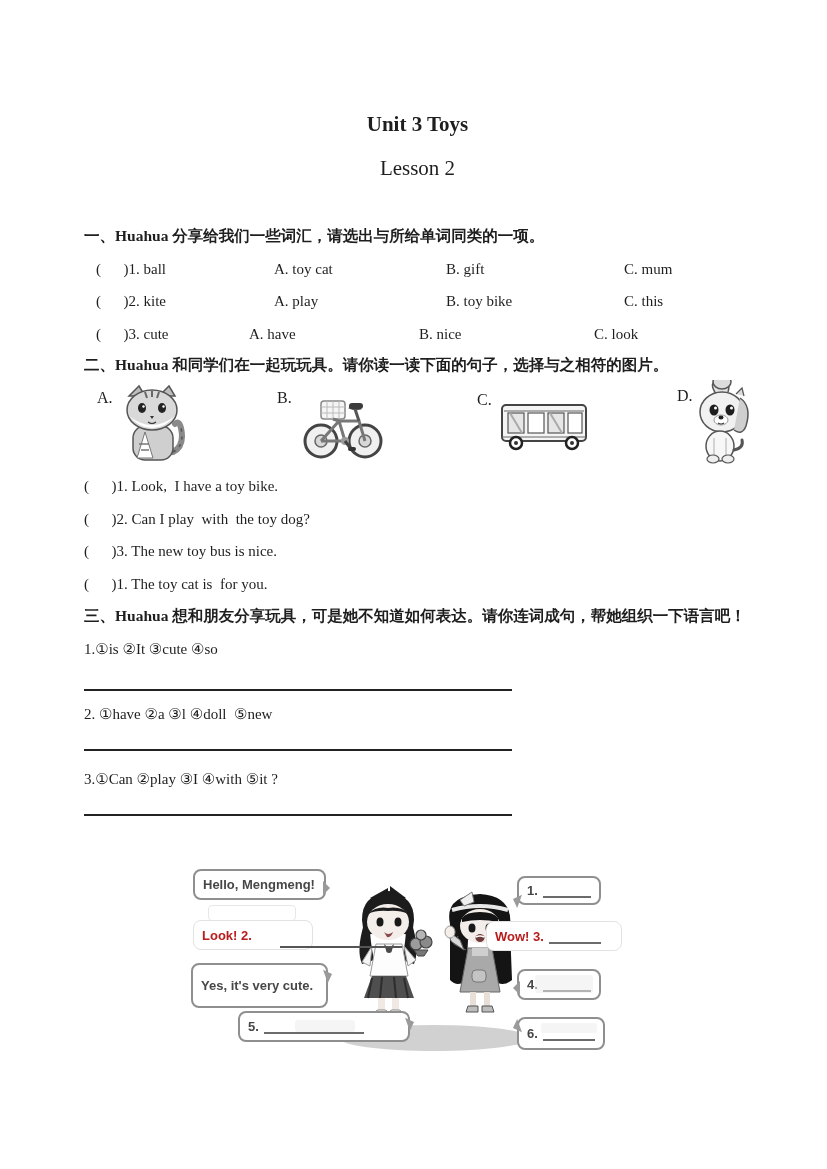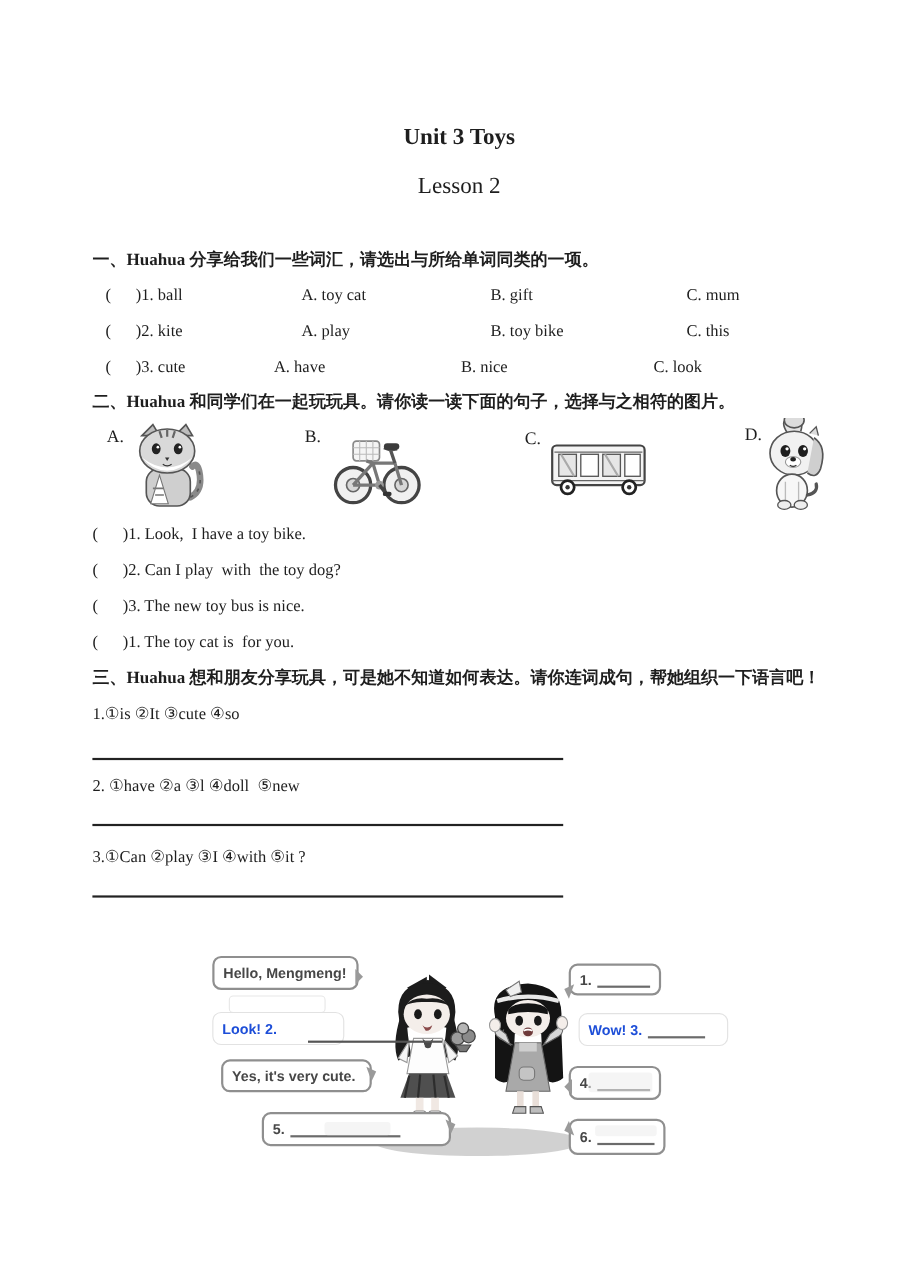--- a/index.html
+++ b/index.html
@@ -10,21 +10,21 @@
   h1.ctr{font-size:21px;font-weight:bold;}
   h2.ctr{font-size:21px;font-weight:normal;}
   .heading{font-weight:bold;font-size:15.5px;white-space:pre;}
   .itm{font-size:15px;white-space:pre;}
   .piclbl{font-size:16px;font-weight:normal;}
   .ansline{border-top:2px solid #222;height:0;}
   .bubble{position:absolute;background:#fff;border:2px solid #8f8f8f;border-radius:8px;
           font-family:"Liberation Sans",sans-serif;font-weight:bold;color:#474747;
           font-size:13px;display:flex;align-items:center;padding:2px 8px;box-sizing:border-box;}
   .bubble .blank{display:inline-block;border-bottom:2px solid #6b6b6b;height:13px;margin-left:5px;}
-  .faint{border:1.5px solid #e2e2e2;color:#1d4ed8;}
+  .faint{border:1.5px solid #e2e2e2;color:#b91c1c;}
   .ghost{position:absolute;background:#ececec;opacity:.55;border-radius:3px;}
   .tail{position:absolute;width:0;height:0;border:7px solid transparent;}
   .tail-r{right:-13px;top:10px;border-left-color:#9a9a9a;}
   .tail-ru{right:-13px;top:2px;border-left-color:#9a9a9a;transform:rotate(-20deg);}
   .tail-l{left:-13px;top:10px;border-right-color:#9a9a9a;}
   .tail-lb{left:-13px;top:14px;border-right-color:#9a9a9a;transform:rotate(20deg);}
   .tail-lu{left:-13px;top:2px;border-right-color:#9a9a9a;transform:rotate(-20deg);}
   svg{display:block;}
 </style>
 </head>
@@ -222,39 +222,39 @@
     <span class="tail tail-r"></span>
   </div>
 
   <div class="abs" style="left:196px;top:905px;width:86px;height:14px;border:1px solid #e7e7e7;border-radius:4px"></div>
 
   <div class="bubble faint" style="left:193px;top:920px;width:120px;height:30px">
     <span>Look! 2.</span>
   </div>
   <div class="abs" style="left:268px;top:946px;width:122px;border-top:2px solid #555"></div>
 
-  <div class="bubble" style="left:201px;top:963px;width:137px;height:30px">
+  <div class="bubble" style="left:191px;top:963px;width:137px;height:45px">
     <span>Yes, it's very cute.</span>
     <span class="tail tail-ru"></span>
   </div>
 
   <div class="bubble" style="left:238px;top:1011px;width:172px;height:31px">
     <span>5.</span>
     <span class="blank" style="width:100px"></span>
     <span class="ghost" style="left:55px;top:7px;width:60px;height:12px"></span>
     <span class="tail tail-ru"></span>
   </div>
 
   <div class="bubble" style="left:517px;top:876px;width:84px;height:29px">
     <span>1.</span>
     <span class="blank" style="width:50px"></span>
     <span class="tail tail-lb"></span>
   </div>
 
-  <div class="bubble faint" style="left:526px;top:921px;width:136px;height:30px">
+  <div class="bubble faint" style="left:486px;top:921px;width:136px;height:30px">
     <span>Wow! 3.</span>
     <span class="blank" style="width:52px"></span>
   </div>
 
   <div class="bubble" style="left:517px;top:969px;width:84px;height:31px">
     <span>4.</span>
     <span class="blank" style="width:48px"></span>
     <span class="ghost" style="left:16px;top:4px;width:58px;height:18px"></span>
     <span class="tail tail-l"></span>
   </div>

